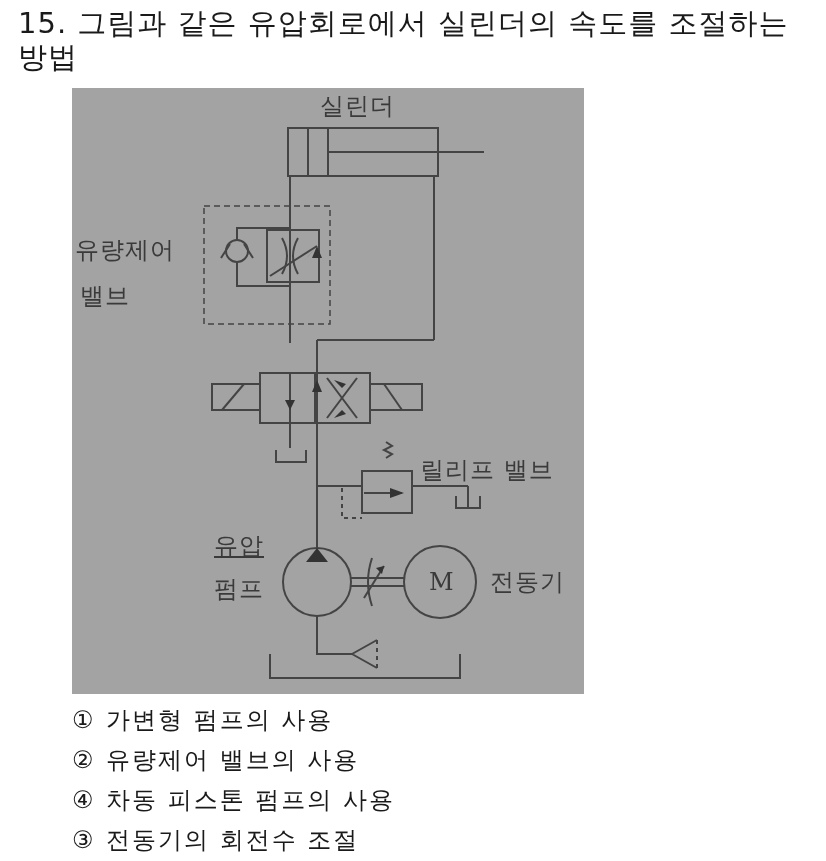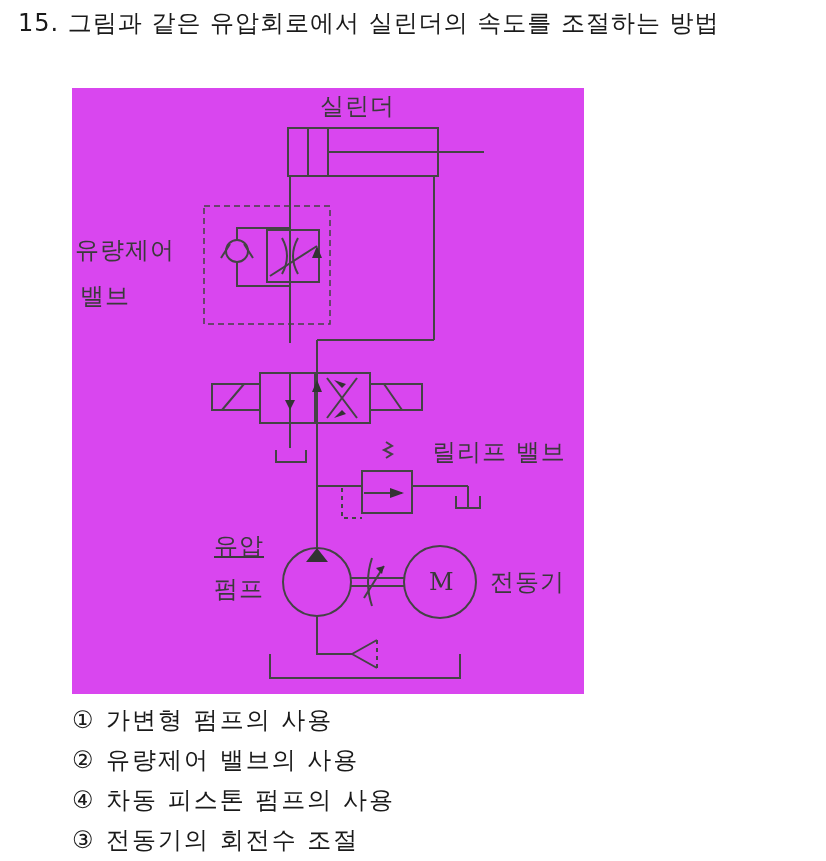--- a/index.html
+++ b/index.html
@@ -1,20 +1,20 @@
 <!DOCTYPE html>
 <html><head>
   <meta charset="utf-8">
   <style>
     html, body { margin: 0; padding: 0; background: #ffffff; }
     body { width: 826px; height: 861px; position: relative; overflow: hidden;
            font-family: "DejaVu Sans", "Liberation Sans", sans-serif; color: #1a1a1a; }
-    .question { position: absolute; left: 18px; top: 6px; font-size: 24px; line-height: 34px; letter-spacing: 1px; }
+    .question { position: absolute; left: 18px; top: 6px; font-size: 29px; line-height: 34px; letter-spacing: 1px; }
     .question .line2 { padding-left: 54px; display: block; }
-    .figure { position: absolute; left: 72px; top: 88px; width: 512px; height: 606px; background: #d946ef; }
+    .figure { position: absolute; left: 72px; top: 88px; width: 512px; height: 606px; background: #a3a3a3; }
     .figure svg { position: absolute; left: 0; top: 0; }
     .lbl { position: absolute; font-size: 24px; color: #3a3a3a; line-height: 28px; letter-spacing: 1px; }
     .choices { position: absolute; left: 72px; top: 700px; font-size: 24px; }
     .choice { height: 40px; line-height: 40px; letter-spacing: 2px; }
     .choice .num { display: inline-block; width: 34px; }
   </style>
 </head>
 <body>
 
 <div class="question">
@@ -88,21 +88,21 @@
       <polygon points="270,300 262,292 274,296"></polygon>
       <polygon points="270,322 262,330 274,326"></polygon>
       <polygon points="332,405 318,400 318,410"></polygon>
       <polygon points="245,460 234,474 256,474"></polygon>
       <polygon points="312,478 304,480 310,486"></polygon>
     </g>
   </svg>
   <div class="lbl" style="left:248px; top:4px;">실린더</div>
   <div class="lbl" style="left:3px; top:148px;">유량제어</div>
   <div class="lbl" style="left:8px; top:194px;text-align:center;">밸브</div>
-  <div class="lbl" style="left:348px; top:350px;margin-left:12px;">릴리프 밸브</div>
+  <div class="lbl" style="left:348px; top:368px;">릴리프 밸브</div>
   <div class="lbl" style="left:142px; top:444px;text-decoration:underline;">유압</div>
   <div class="lbl" style="left:142px; top:487px;">펌프</div>
   <div class="lbl" style="left:357px; top:480px; font-family: 'DejaVu Serif', serif;">M</div>
   <div class="lbl" style="left:418px; top:480px;">전동기</div>
 </div>
 
 <div class="choices">
   <div class="choice">
     <span class="num">①</span><span>가변형 펌프의 사용</span>
   </div>

